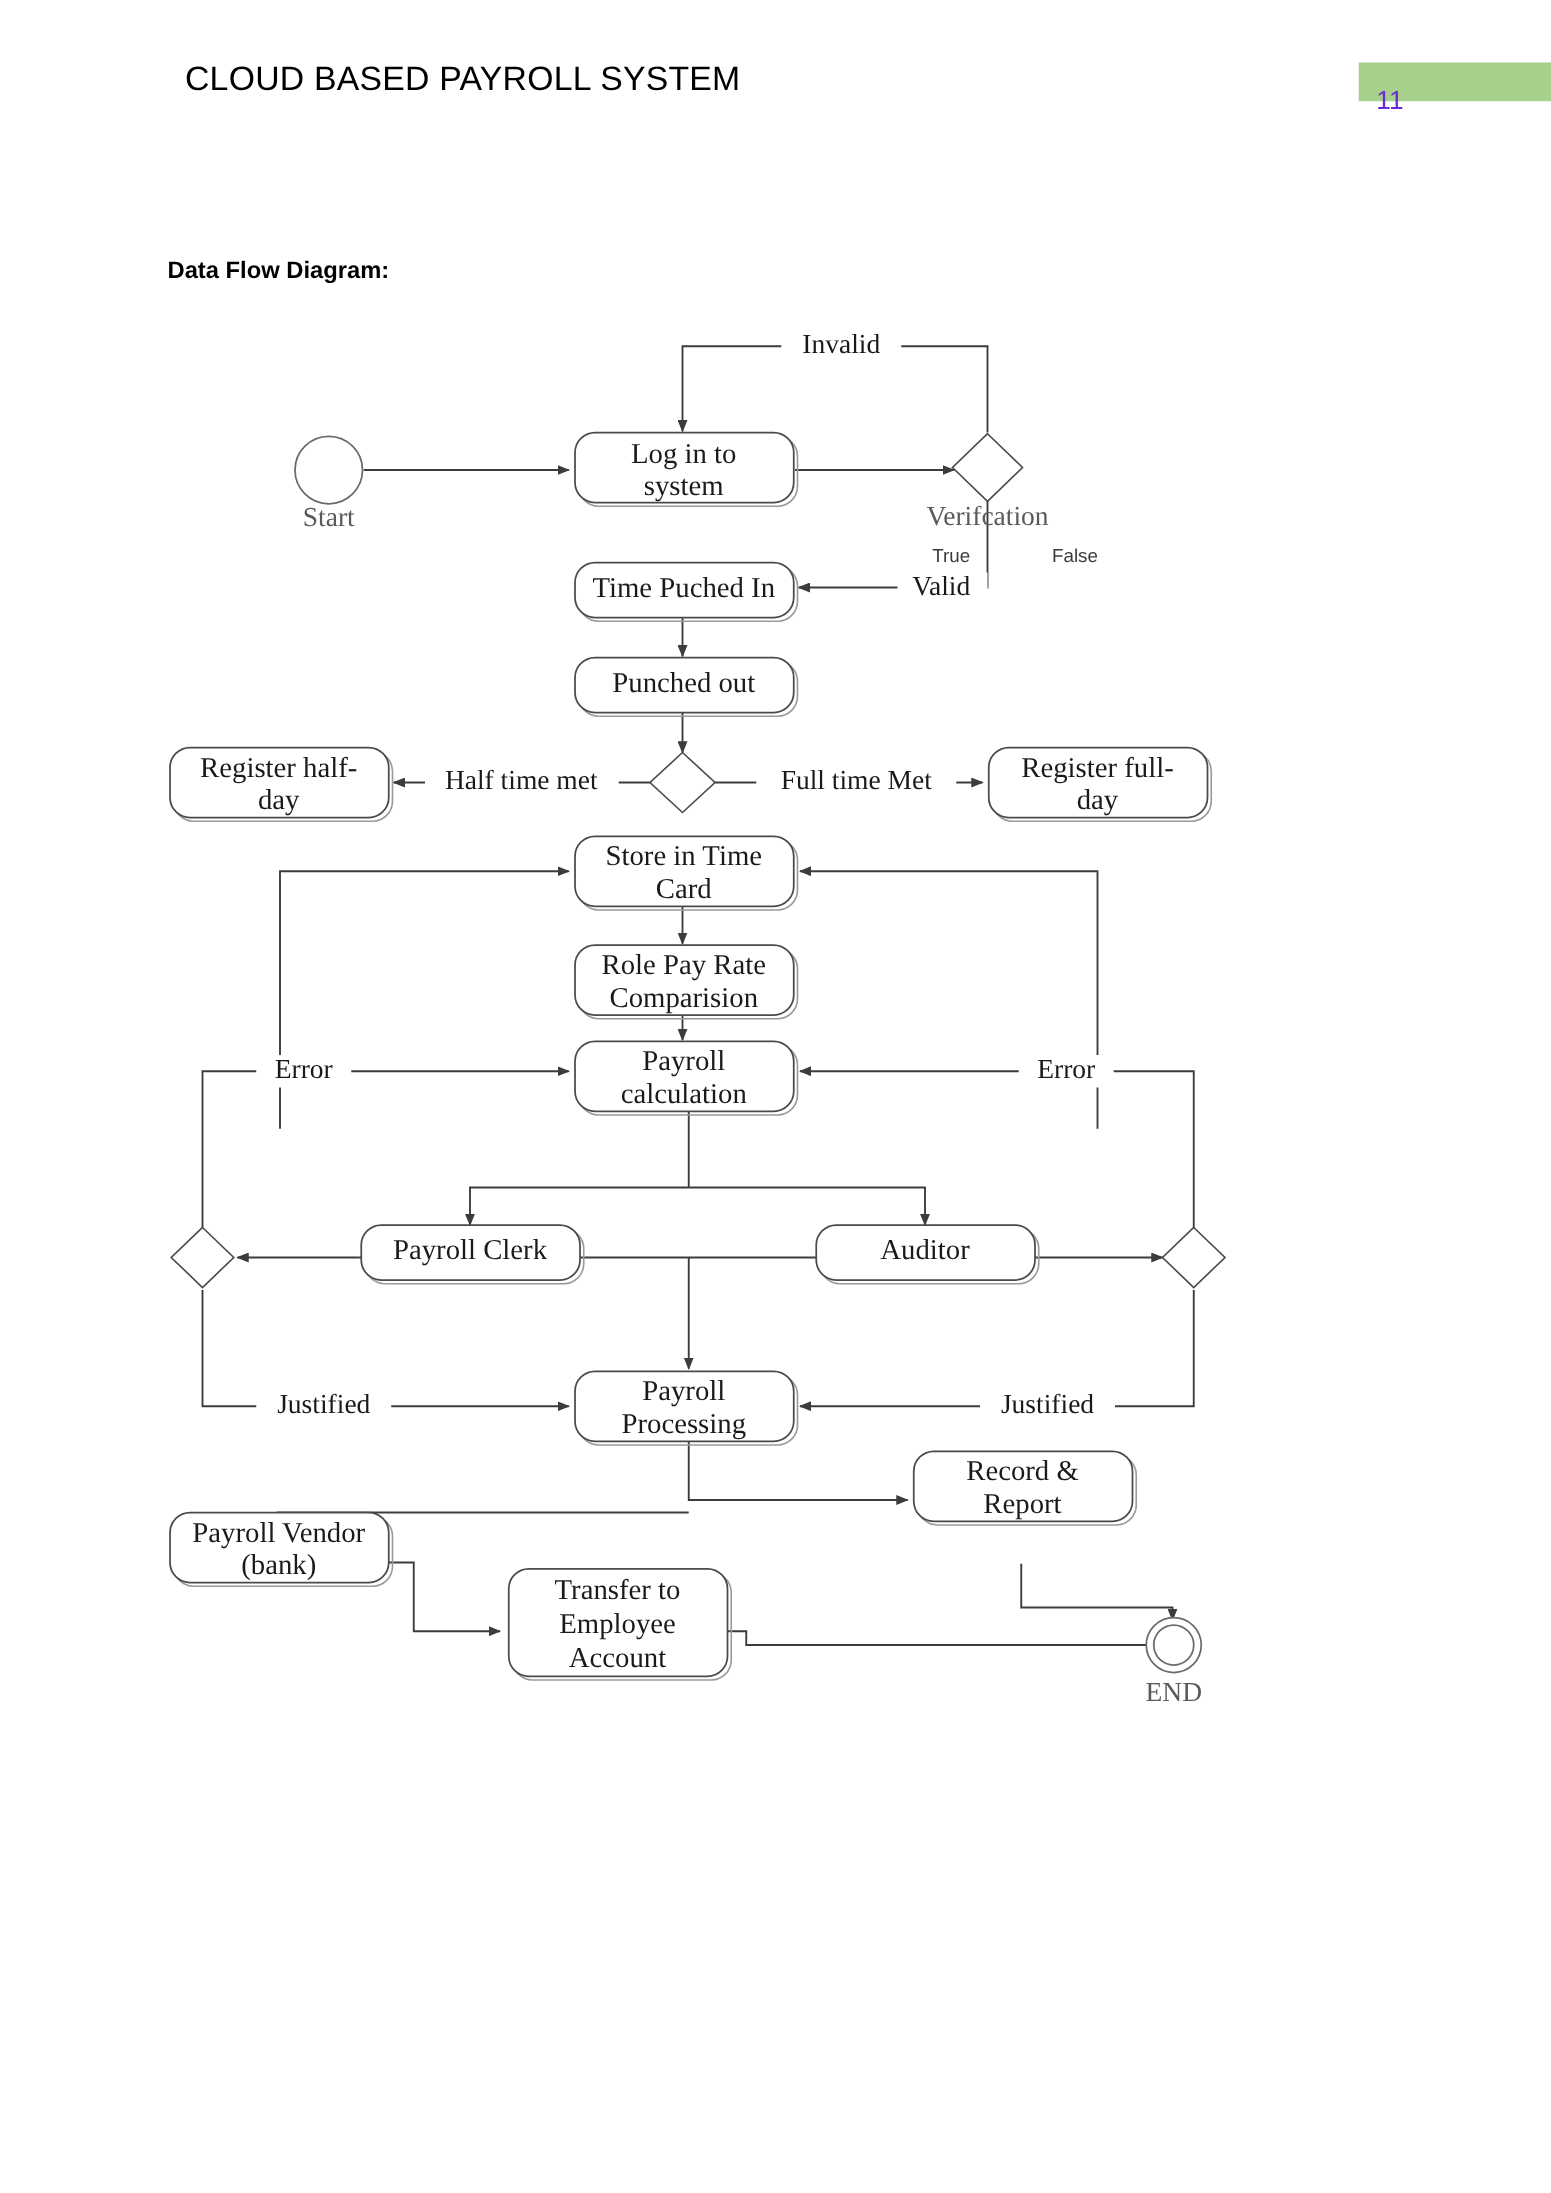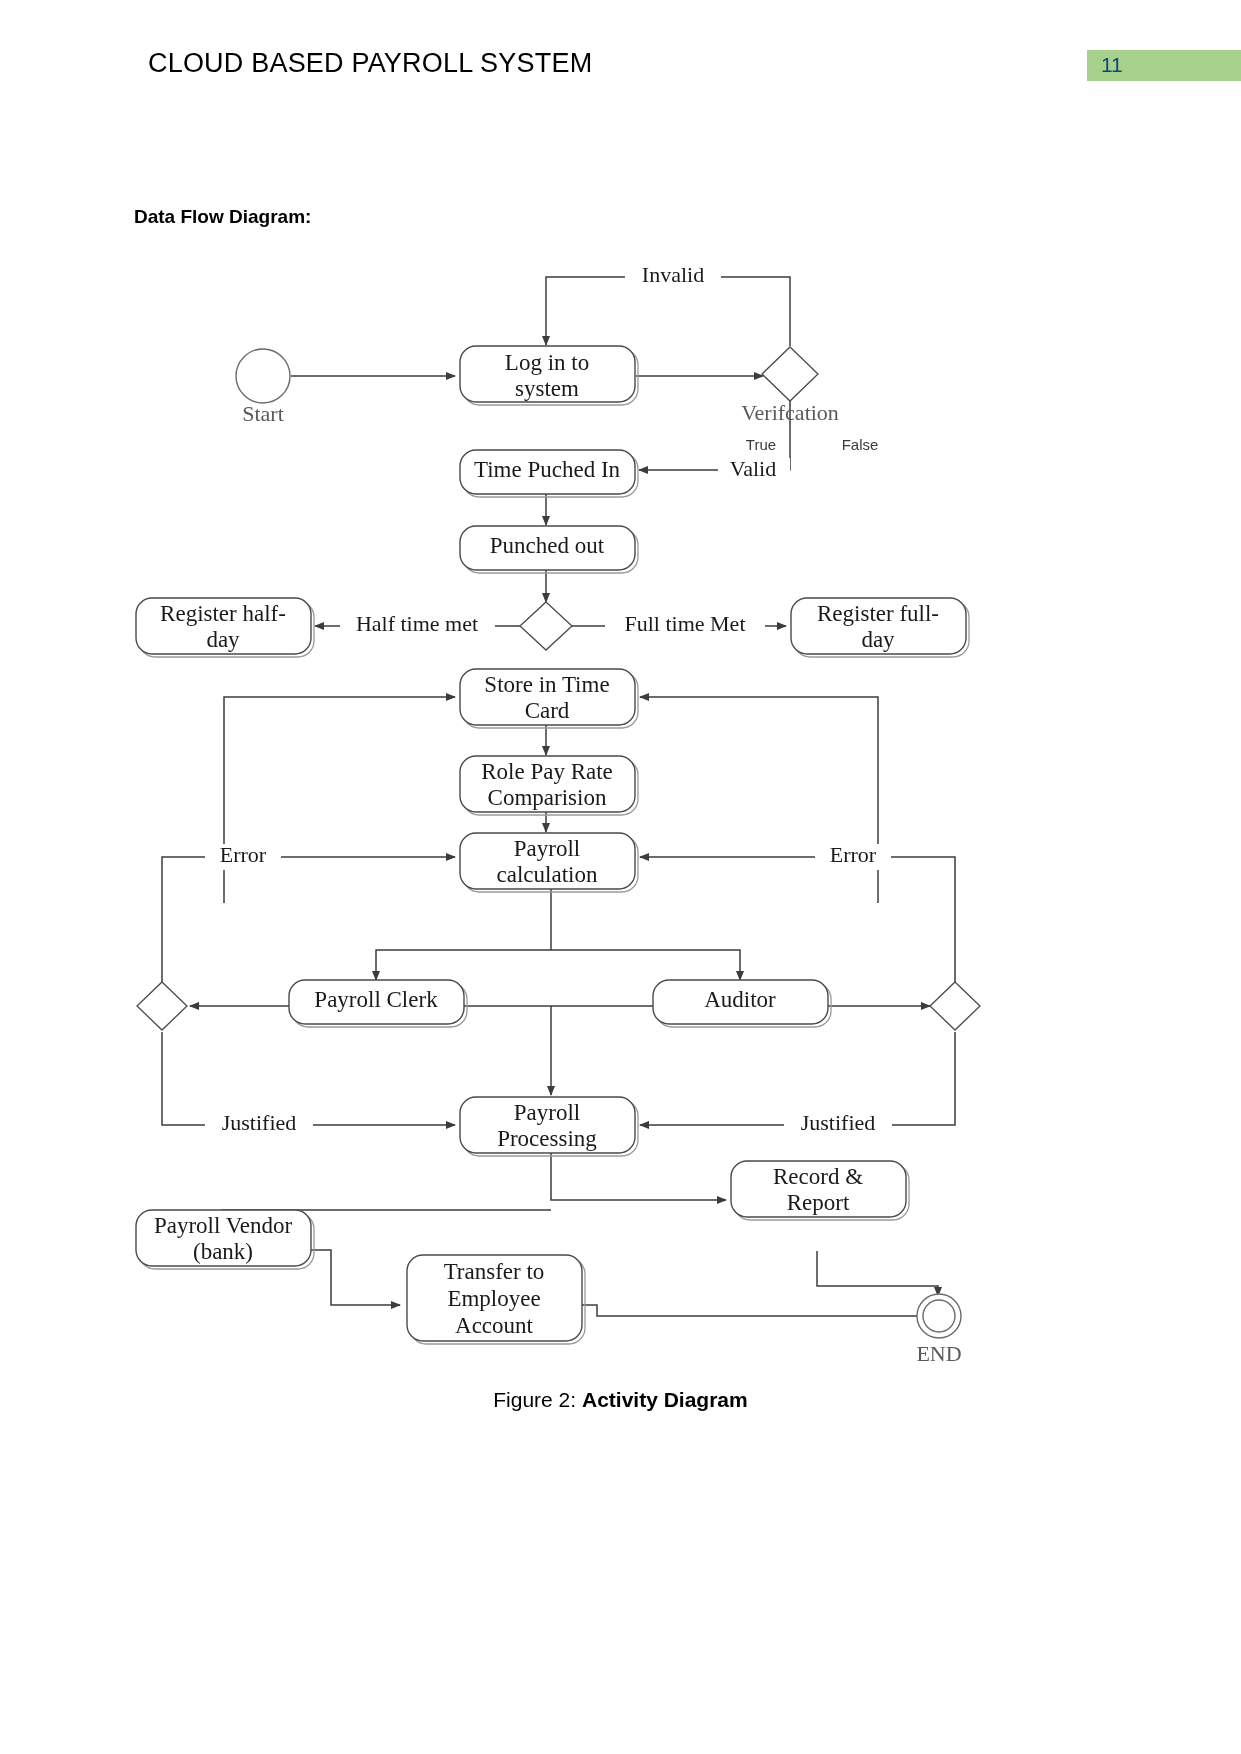--- a/index.html
+++ b/index.html
@@ -41,24 +41,24 @@
     position: absolute;
     left: 1087px;
     top: 50px;
     width: 154px;
     height: 31px;
     background: #a8d08d;
   }
   .page-badge-num {
     position: absolute;
     left: 14px;
-    top: 3px;
+    top: 19px;
     font-family: "Liberation Sans", sans-serif;
     font-size: 21px;
-    color: #0c4a6e;
+    color: #6d28d9;
   }
   
   .section-label {
     position: absolute;
     left: 134px;
     top: 174px;
     font-family: "Liberation Sans", sans-serif;
     font-size: 19px;
     font-weight: bold;
     color: #000000;
@@ -325,17 +325,14 @@
       <text class="node-text" x="494" y="1051">Employee</text>
       <text class="node-text" x="494" y="1078">Account</text>
 
       <circle class="node-circle" cx="939" cy="1066" r="22"></circle>
       <circle class="node-circle" cx="939" cy="1066" r="16"></circle>
       <text class="term-text" x="939" y="1106">END</text>
 
     </svg>
   </div>
 
-  <div class="figure-caption">
-    <span>Figure 2: </span><span class="cap-bold">Activity Diagram</span>
-  </div>
 
 </div>
 
 </body></html>

